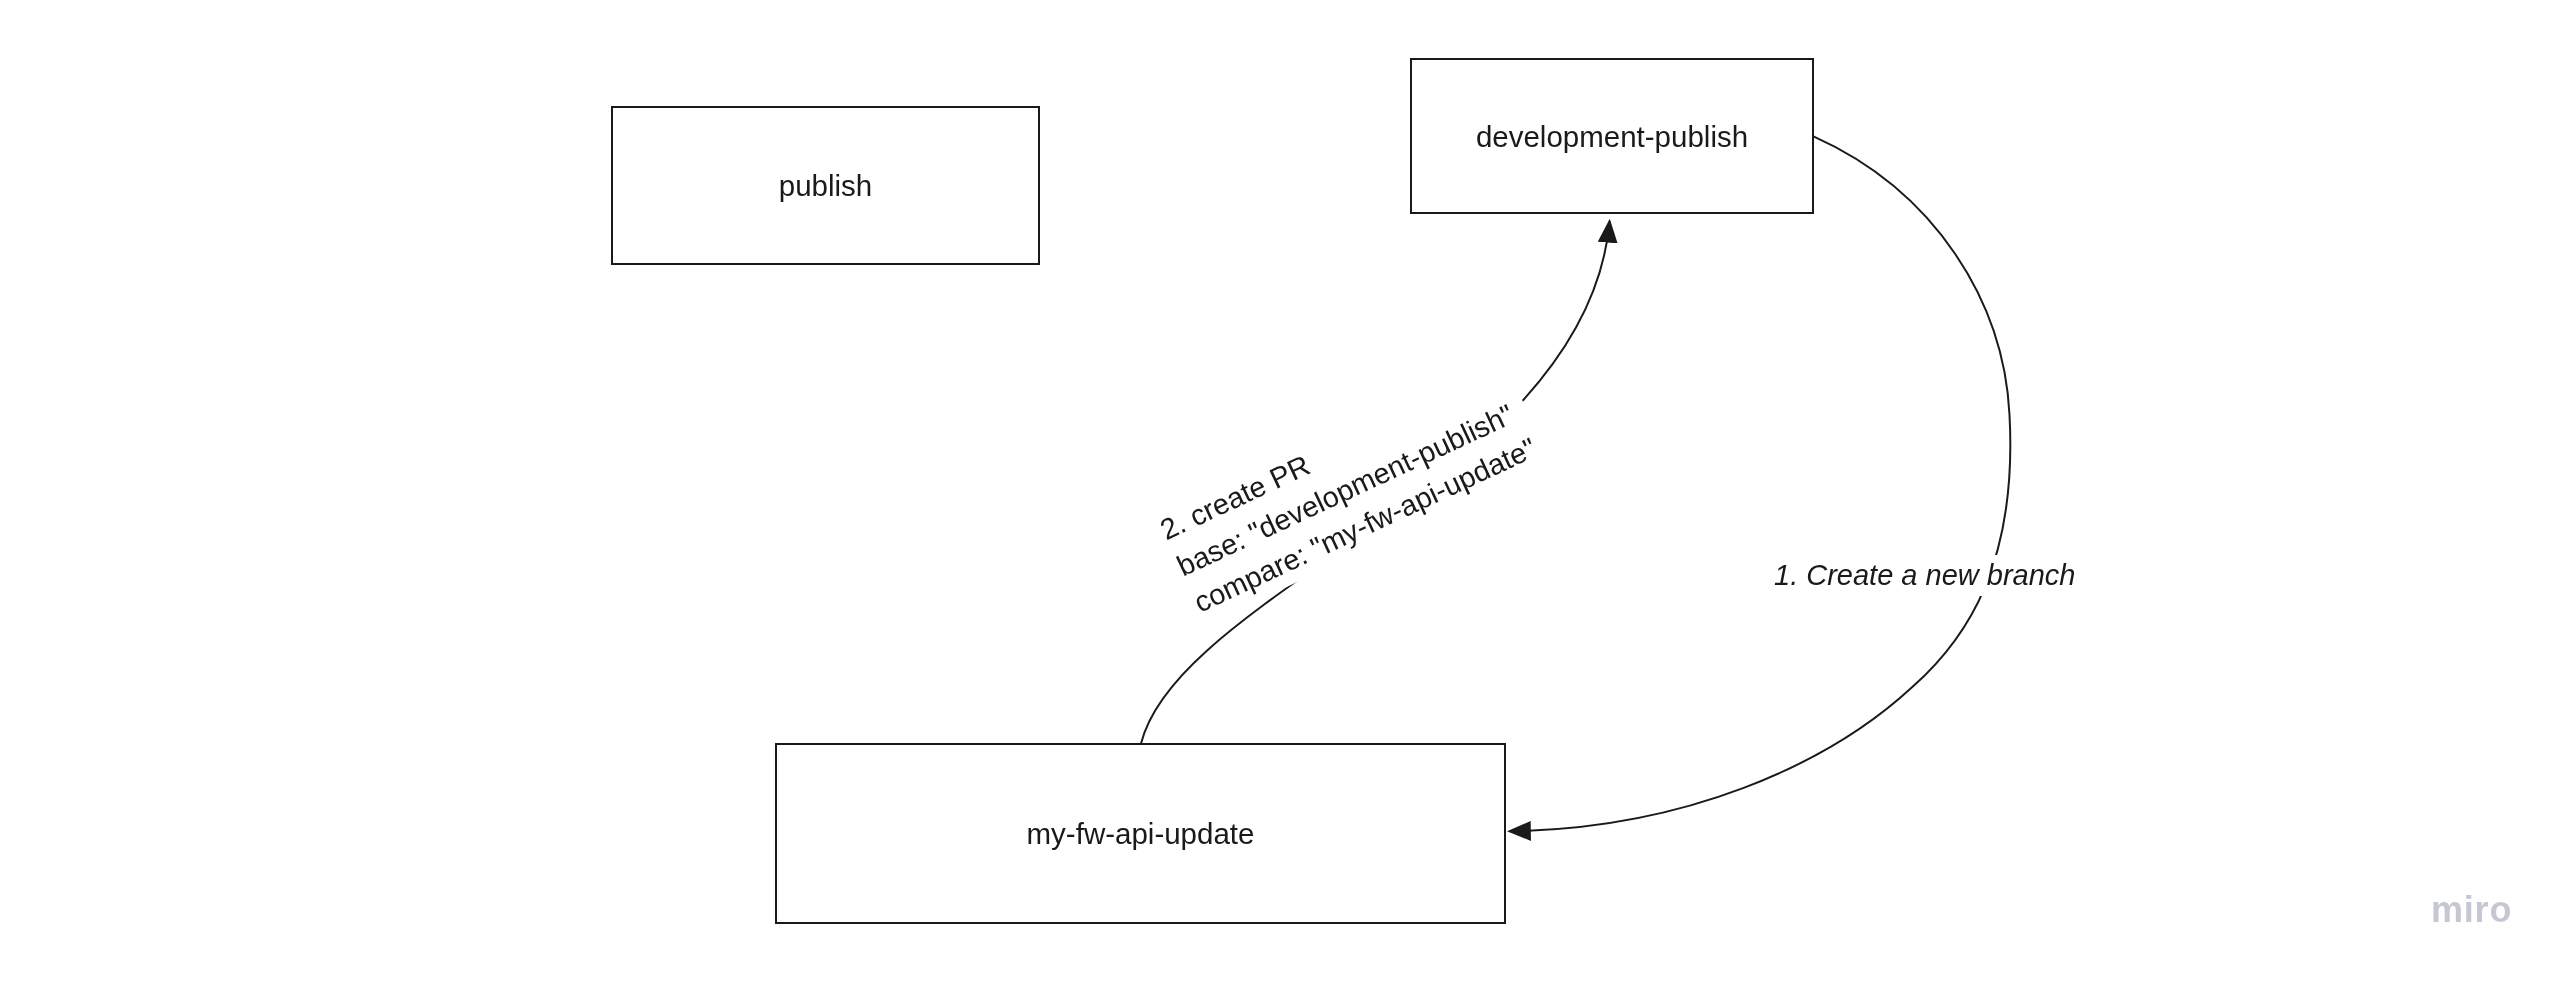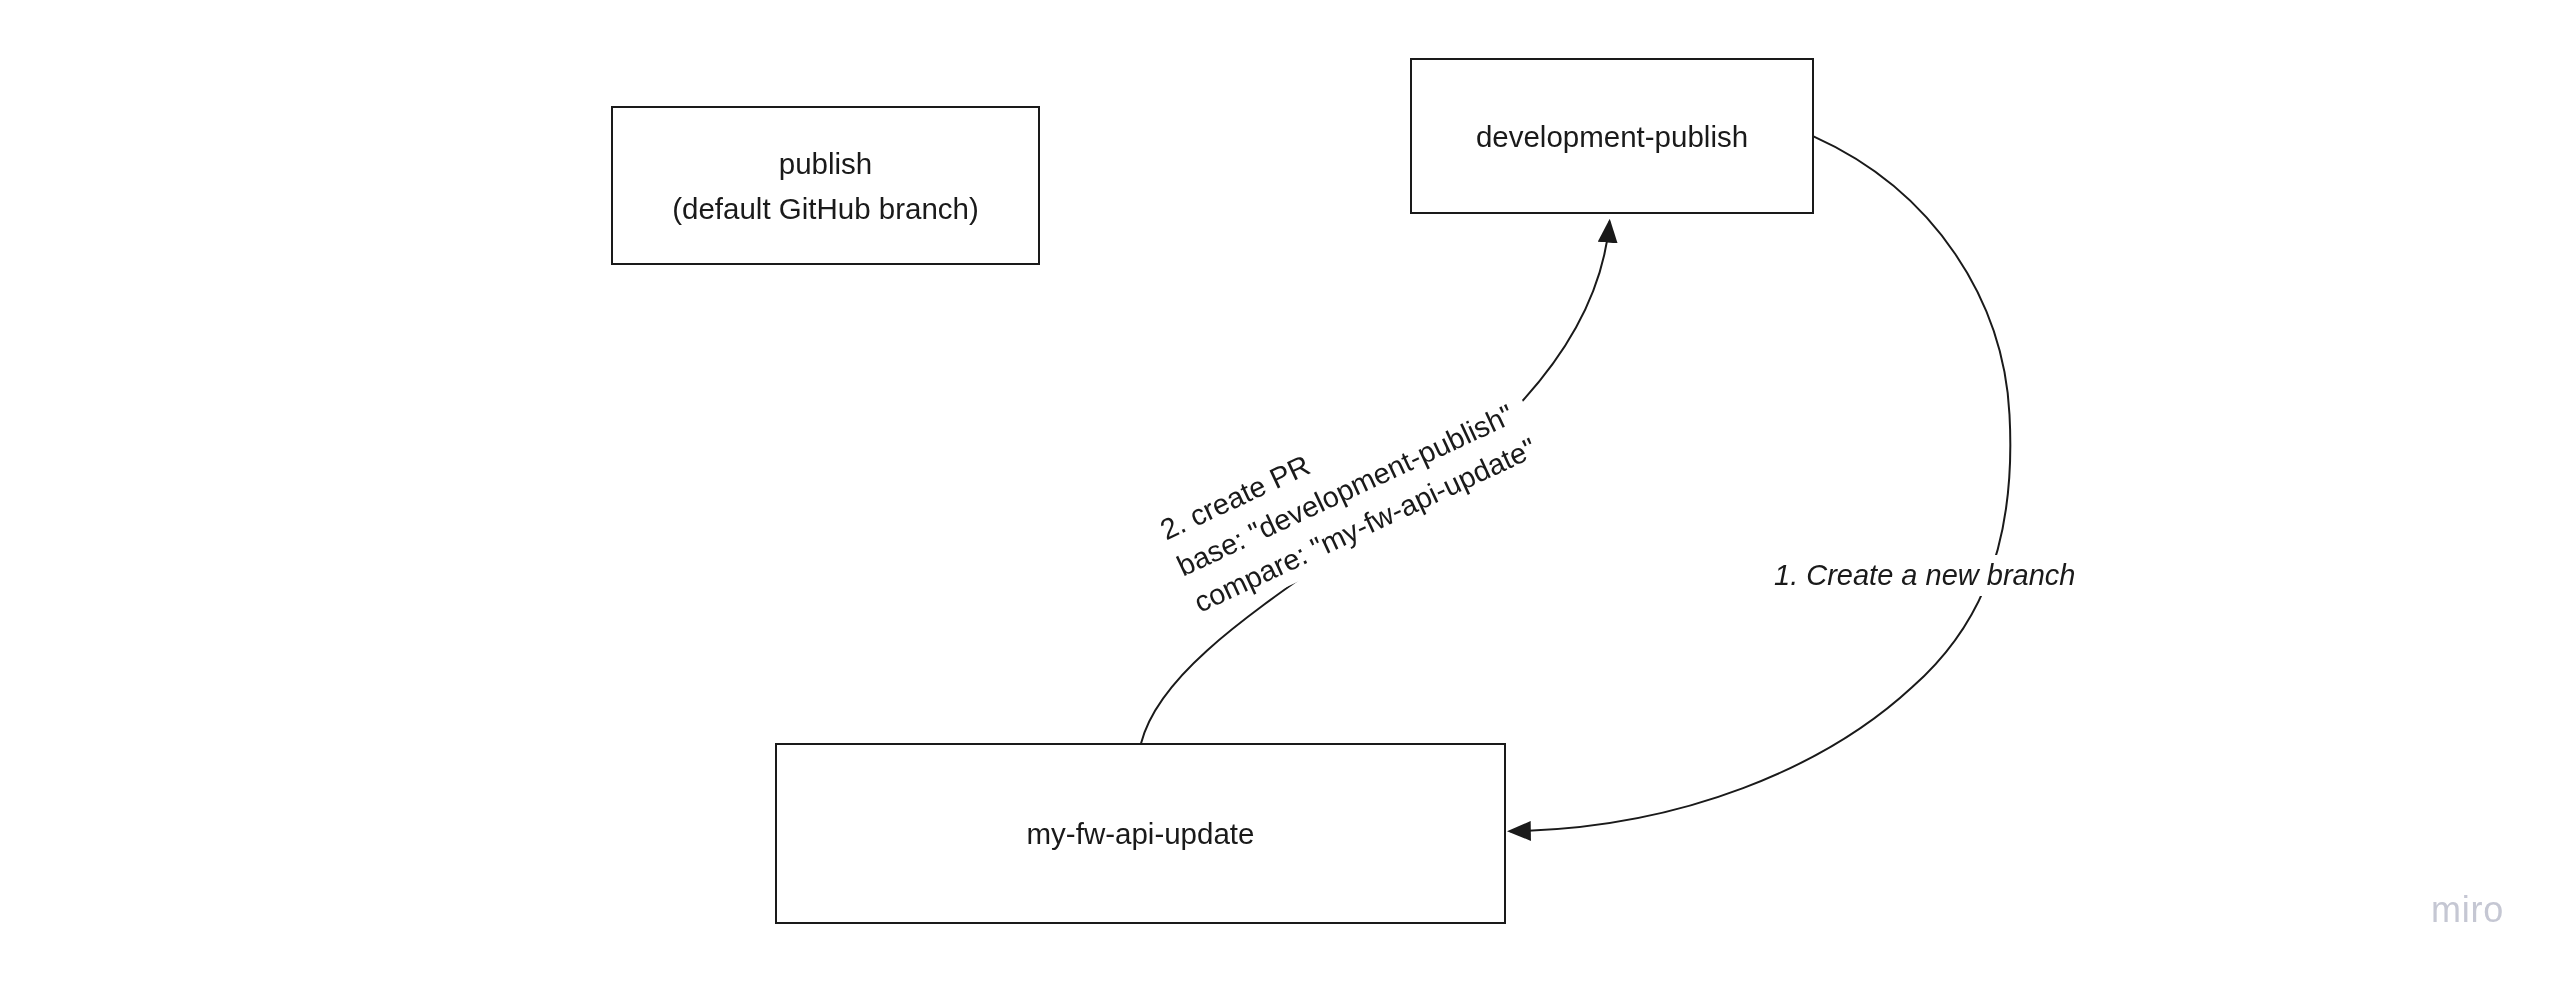--- a/index.html
+++ b/index.html
@@ -58,21 +58,21 @@
   .connector-label.rotated {
     transform: rotate(-25deg);
     transform-origin: left top;
     line-height: 40px;
   }
   .watermark {
     position: absolute;
     left: 2431px;
     top: 889px;
     font-size: 36px;
-    font-weight: 400;
+    font-weight: 700;
     letter-spacing: 0.8px;
     color: var(--watermark-color, #c5c7d3);
     user-select: none;
   }
 </style>
 </head>
 <body>
 
 <div class="board">
 
@@ -87,21 +87,20 @@
              C 2430 240, 2515 380, 2522 520
              C 2532 705, 2470 800, 2400 862
              C 2292 962, 2110 1040, 1895 1043" marker-end="url(#arrow)"></path>
 
     <path class="connector-path" d="M 1432 933
              C 1480 740, 1992 600, 2020 278" marker-end="url(#arrow)"></path>
   </svg>
 
   <div class="node" style="left:611px; top:58px; width:429px; height:159px;margin-top:48px;">
     <div class="node-line">publish</div>
-    <div class="node-line">(default GitHub branch)</div>
   </div>
 
   <div class="node" style="left:1410px; top:58px; width:404px; height:156px;">
     <div class="node-line">development-publish</div>
   </div>
 
   <div class="node" style="left:775px; top:743px; width:731px; height:181px;">
     <div class="node-line">my-fw-api-update</div>
   </div>
 

